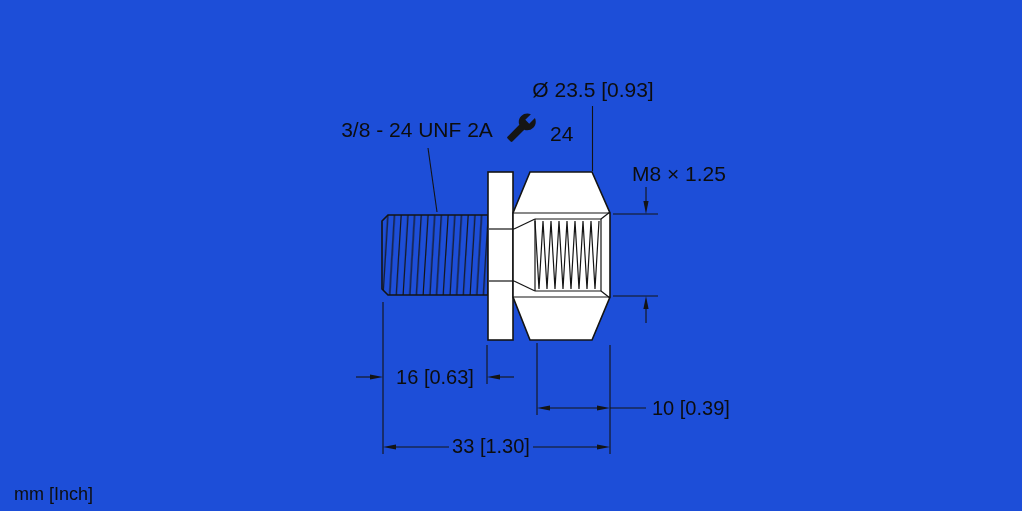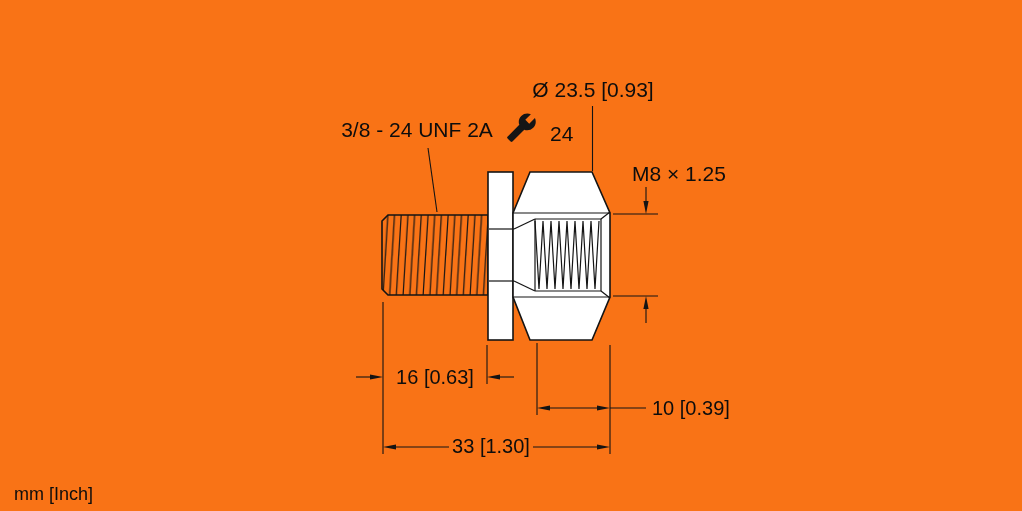--- a/index.html
+++ b/index.html
@@ -4,21 +4,21 @@
 <style>
   html, body {
     margin: 0;
     padding: 0;
     background: #ffffff;
   }
   .canvas {
     position: relative;
     width: 1022px;
     height: 511px;
-    background: #f97316;
+    background: #1d4ed8;
     overflow: hidden;
   }
   svg {
     display: block;
   }
   svg text {
     font-family: "Liberation Sans", sans-serif;
     fill: #0d0d0d;
   }
   .lbl   { font-size: 21px; }

